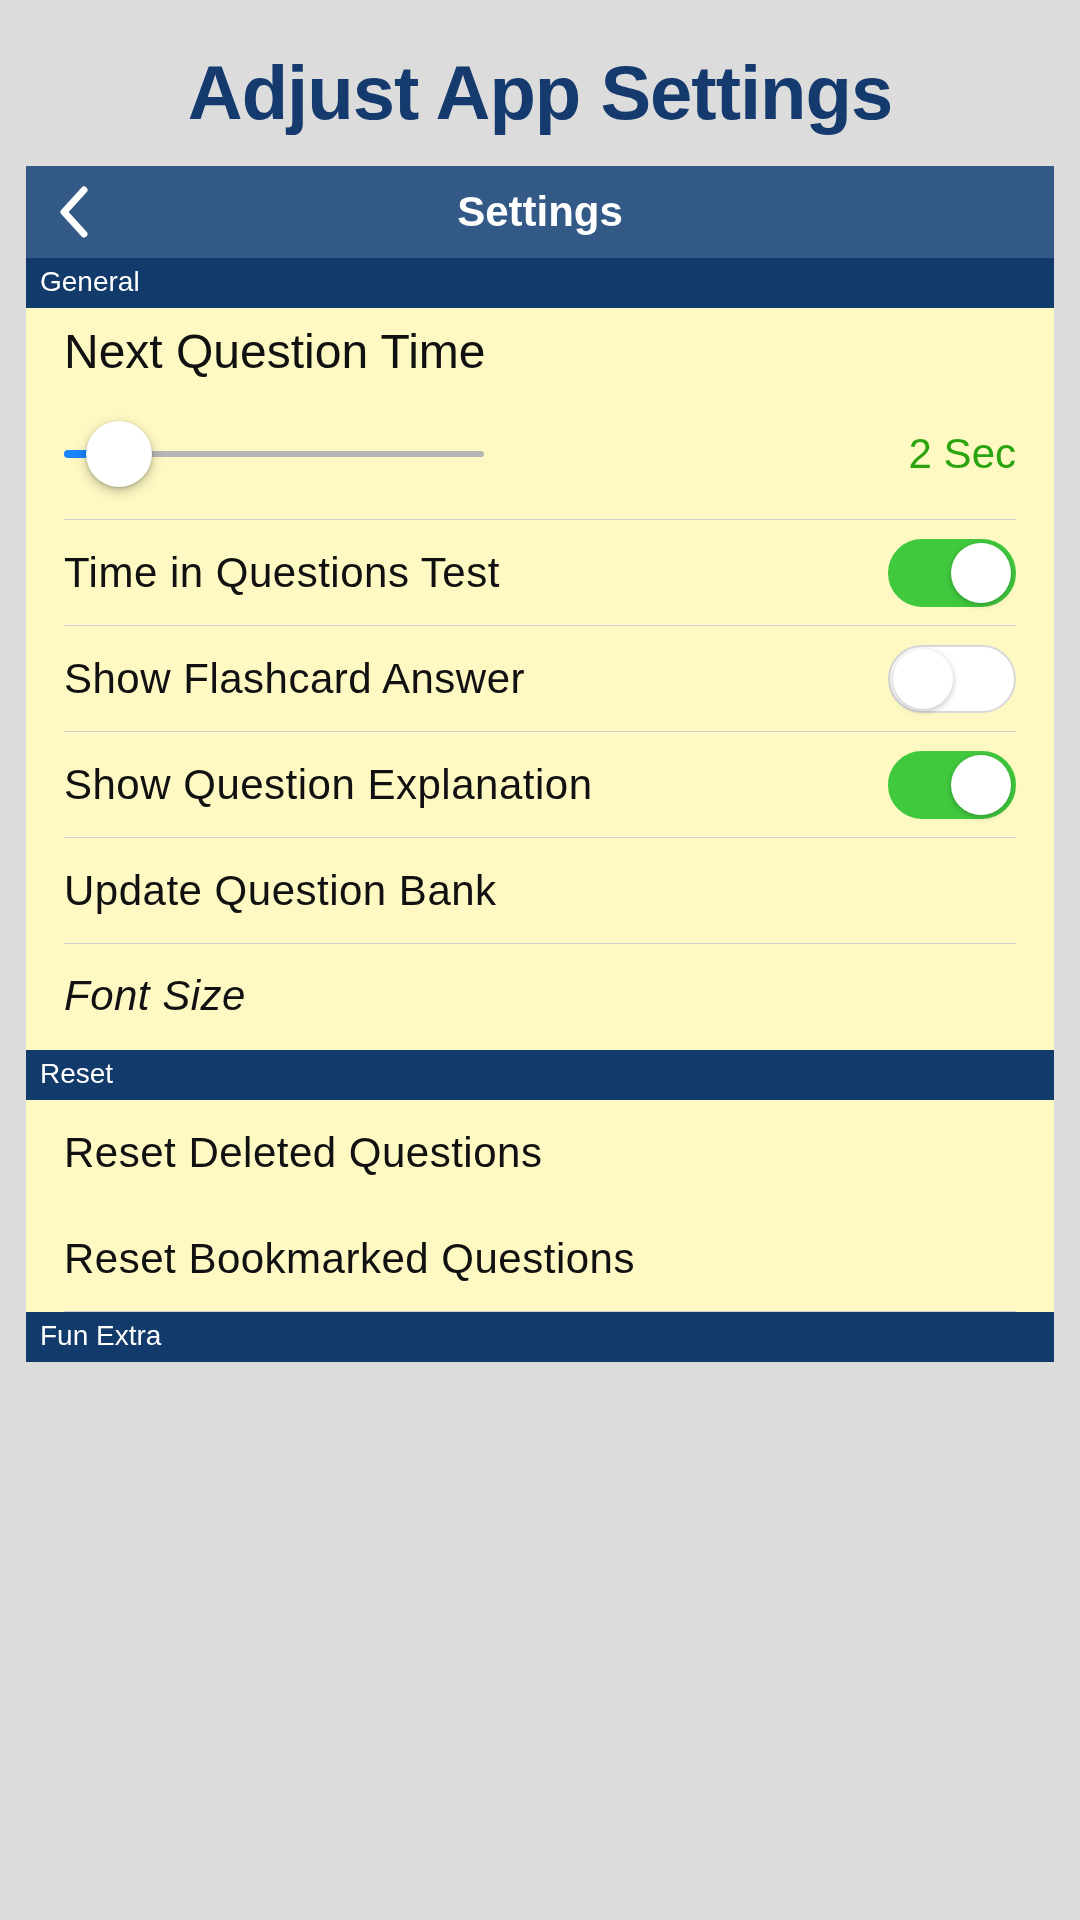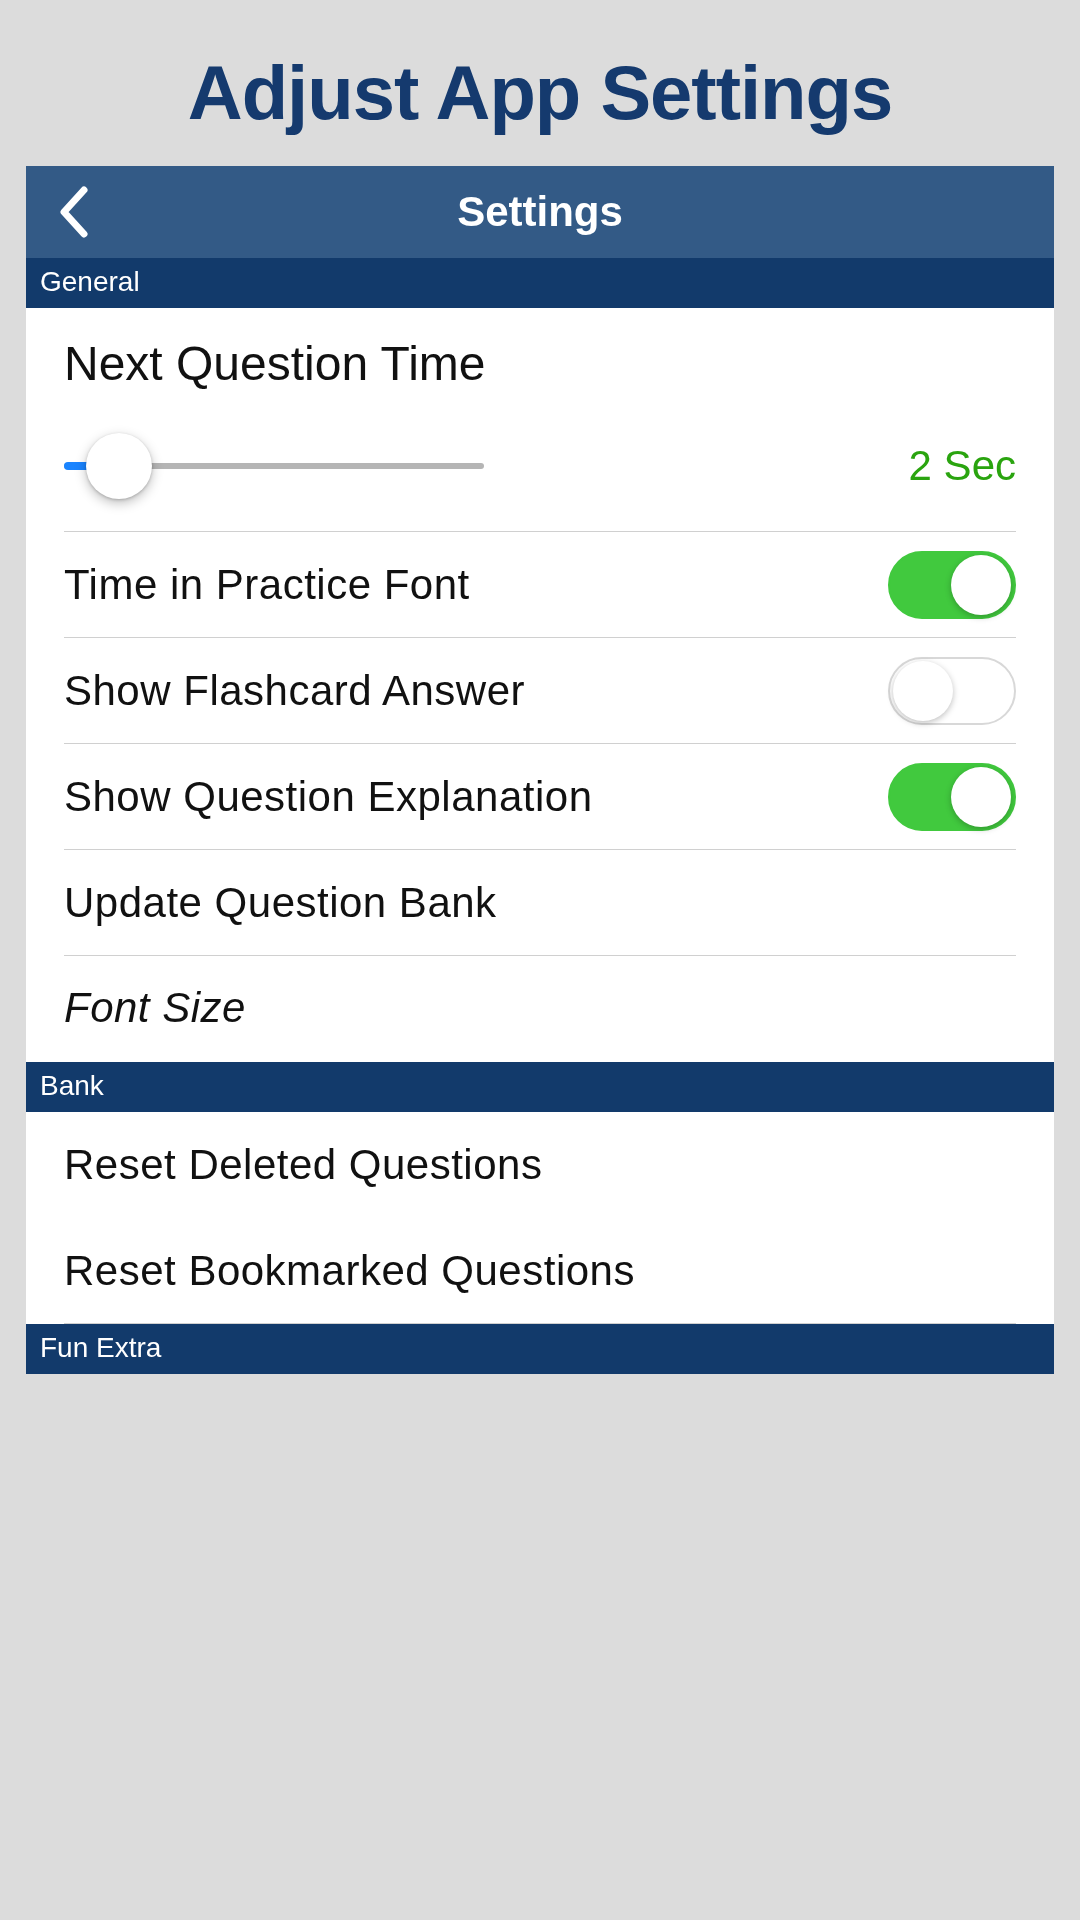--- a/index.html
+++ b/index.html
@@ -14,21 +14,21 @@
     text-align: center;
     color: #153a6e;
     font-weight: 700;
     font-size: 76px;
     padding-top: 49px;
     padding-bottom: 30px;
     letter-spacing: -1px;
   }
   .app-frame {
     margin: 0 26px;
-    background: #ffffff;
+    background: #fef9c3;
   }
   .navbar {
     background: #335a86;
     height: 92px;
     position: relative;
     display: flex;
     align-items: center;
     justify-content: center;
   }
   .navbar-title {
@@ -63,21 +63,21 @@
     border-bottom: 1px solid #d0d0d0;
   }
   .row.no-border { border-bottom: none; }
   .row-label {
     color: #111;
     font-size: 42px;
     font-weight: 300;
     letter-spacing: 0.5px;
   }
   
-  .slider-block { padding-top: 28px; padding-bottom: 30px; border-bottom: 1px solid #d0d0d0; }
+  .slider-block { padding-top: 16px; padding-bottom: 30px; border-bottom: 1px solid #d0d0d0; }
   .slider-title {
     color: #111;
     font-size: 48px;
     font-weight: 300;
     margin-bottom: 40px;
   }
   .slider-row {
     display: flex;
     align-items: center;
     justify-content: space-between;
@@ -203,21 +203,21 @@
         <div class="slider-wrap">
           <div class="slider-track"></div>
           <div class="slider-fill"></div>
           <div class="slider-thumb" style="left:55px;"></div>
         </div>
         <div class="slider-value">2 Sec</div>
       </div>
     </div>
 
     <div class="row">
-      <div class="row-label">Time in Practice Font</div>
+      <div class="row-label">Time in Questions Test</div>
       <div class="toggle on">
           <div class="knob"></div>
         </div>
     </div>
 
     <div class="row">
       <div class="row-label">Show Flashcard Answer</div>
       <div class="toggle off">
           <div class="knob"></div>
         </div>
@@ -233,21 +233,21 @@
     <div class="row">
       <div class="row-label">Update Question Bank</div>
     </div>
 
     <div class="row no-border" style="padding-bottom:12px; padding-top:10px;font-style:italic;">
       <div class="row-label">Font Size</div>
     </div>
 
   </div>
 
-  <div class="section-header">Bank</div>
+  <div class="section-header">Reset</div>
   <div class="rows">
     <div class="row no-border">
       <div class="row-label">Reset Deleted Questions</div>
     </div>
     <div class="row">
       <div class="row-label">Reset Bookmarked Questions</div>
     </div>
   </div>
 
   <div class="section-header">Fun Extra</div>

